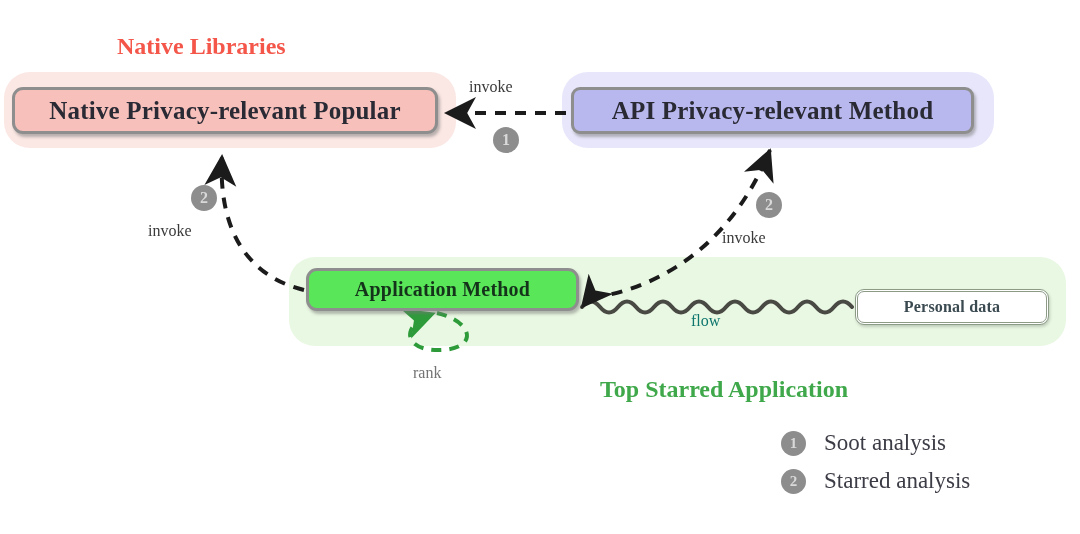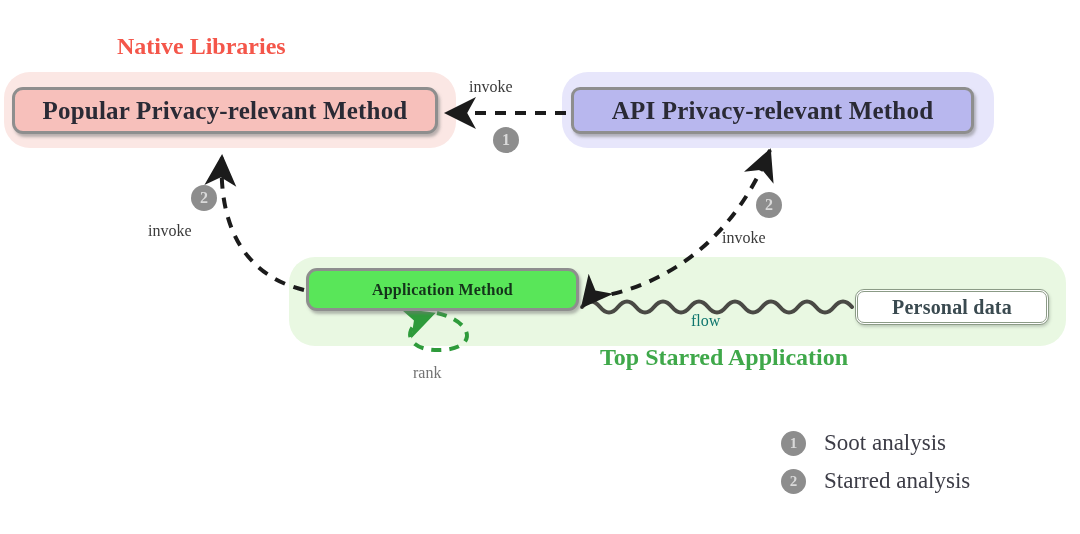--- a/index.html
+++ b/index.html
@@ -77,51 +77,51 @@
     left: 571px; top: 87px;
     width: 403px; height: 47px;
     background: #b8b7ee;
     font-size: 25px;
     border-radius: 9px;
   }
   #box-appmethod {
     left: 306px; top: 268px;
     width: 273px; height: 43px;
     background: #59e659;
-    font-size: 16px;
+    font-size: 20px;
     color: #14331a;
   }
   #box-personal {
     left: 855px; top: 289px;
     width: 194px; height: 36px;
     background: #ffffff;
     border: 3px double #8b9b86;
     border-radius: 9px;
-    font-size: 20px;
+    font-size: 16px;
     color: #3a4a50;
     box-shadow: 1px 2px 3px rgba(140,150,140,0.45);
   }
 
   
   .group-title {
     position: absolute;
     font-weight: bold;
     font-size: 24px;
     white-space: nowrap;
   }
   #title-native {
     left: 117px; top: 33px;
     color: #f4564a;
   }
   #title-api {
     left: 634px; top: 33px;
     color: #4a3ff0;
   }
   #title-app {
-    left: 600px; top: 344px;
+    left: 600px; top: 376px;
     color: #3fa84a;
   }
 
   
   .edge-label {
     position: absolute;
     font-size: 16px;
     color: #3a3a3a;
     white-space: nowrap;
   }
@@ -218,21 +218,21 @@
     </g>
 
     <g>
       <path d="M437,313 C474,322 478,348 442,350 C404,352 399,326 432,314" fill="none" stroke="#2e9b3b" stroke-width="4" stroke-dasharray="10 8" marker-end="url(#arrow-green)"></path>
     </g>
   </svg>
 
   <div class="group-title" id="title-native">Native Libraries</div>
   <div class="group-title" id="title-app">Top Starred Application</div>
 
-  <div class="box" id="box-native">Popular Privacy-relevant Method</div>
+  <div class="box" id="box-native">Native Privacy-relevant Popular</div>
   <div class="box" id="box-api">API Privacy-relevant Method</div>
   <div class="box" id="box-appmethod">Application Method</div>
   <div class="box" id="box-personal">Personal data</div>
 
   <div class="edge-label" id="label-invoke-top">invoke</div>
   <div class="edge-label" id="label-invoke-left">invoke</div>
   <div class="edge-label" id="label-invoke-right">invoke</div>
   <div class="edge-label" id="label-flow">flow</div>
   <div class="edge-label" id="label-rank">rank</div>
 

